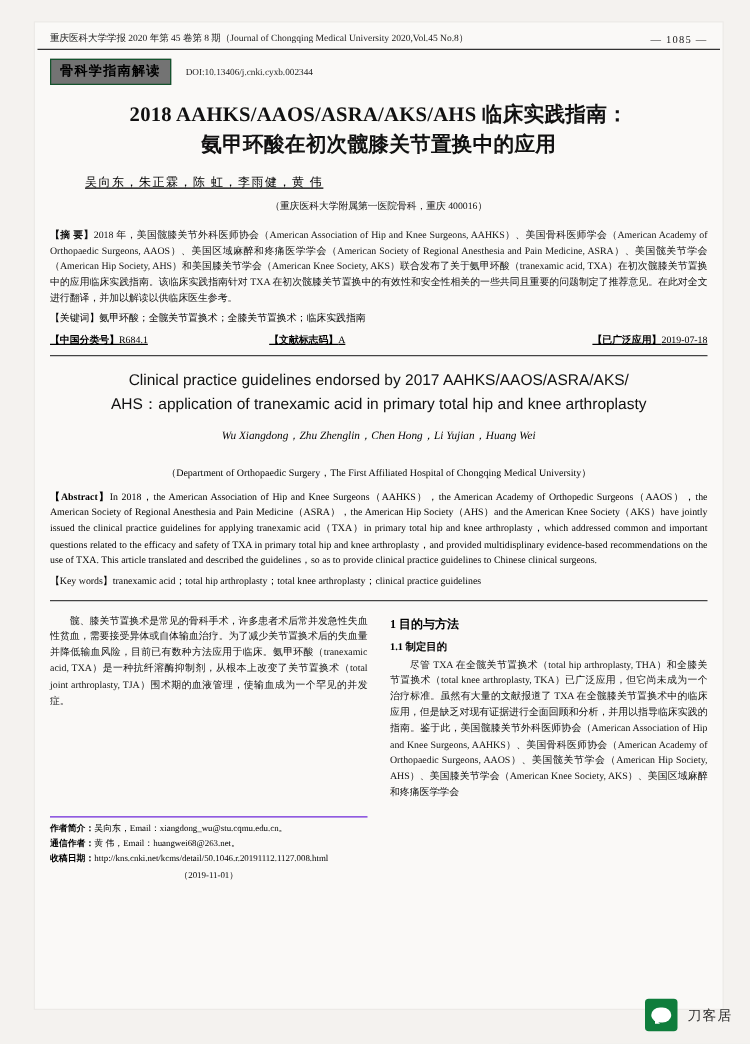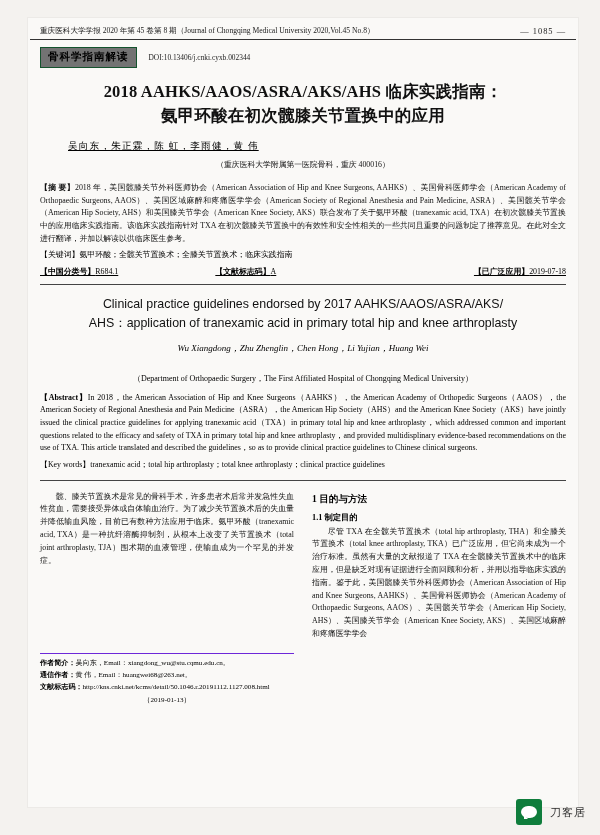--- a/index.html
+++ b/index.html
@@ -217,23 +217,23 @@
       <div class="col">
         <p class="indent">髋、膝关节置换术是常见的骨科手术，许多患者术后常并发急性失血性贫血，需要接受异体或自体输血治疗。为了减少关节置换术后的失血量并降低输血风险，目前已有数种方法应用于临床。氨甲环酸（tranexamic acid, TXA）是一种抗纤溶酶抑制剂，从根本上改变了关节置换术（total joint arthroplasty, TJA）围术期的血液管理，使输血成为一个罕见的并发症。</p>
         <div class="footnotes">
           <div>
             <span class="lb">作者简介：</span><span>吴向东，Email：xiangdong_wu@stu.cqmu.edu.cn。</span>
           </div>
           <div>
             <span class="lb">通信作者：</span><span>黄  伟，Email：huangwei68@263.net。</span>
           </div>
           <div>
-            <span class="lb">文献标志码：</span><span>http://kns.cnki.net/kcms/detail/50.1046.r.20191112.1127.008.html</span>
+            <span class="lb">收稿日期：</span><span>http://kns.cnki.net/kcms/detail/50.1046.r.20191112.1127.008.html</span>
           </div>
-          <div class="fn-date">（2019-01-13）</div>
+          <div class="fn-date">（2019-11-01）</div>
         </div>
       </div>
 
       <div class="col">
         <div class="sec-h">1  目的与方法</div>
         <div class="sub-h">1.1  制定目的</div>
         <p class="indent">尽管 TXA 在全髋关节置换术（total hip arthroplasty, THA）和全膝关节置换术（total knee arthroplasty, TKA）已广泛应用，但它尚未成为一个治疗标准。虽然有大量的文献报道了 TXA 在全髋膝关节置换术中的临床应用，但是缺乏对现有证据进行全面回顾和分析，并用以指导临床实践的指南。鉴于此，美国髋膝关节外科医师协会（American Association of Hip and Knee Surgeons, AAHKS）、美国骨科医师协会（American Academy of Orthopaedic Surgeons, AAOS）、美国髋关节学会（American Hip Society, AHS）、美国膝关节学会（American Knee Society, AKS）、美国区域麻醉和疼痛医学学会</p>
       </div>
     </div>
 

